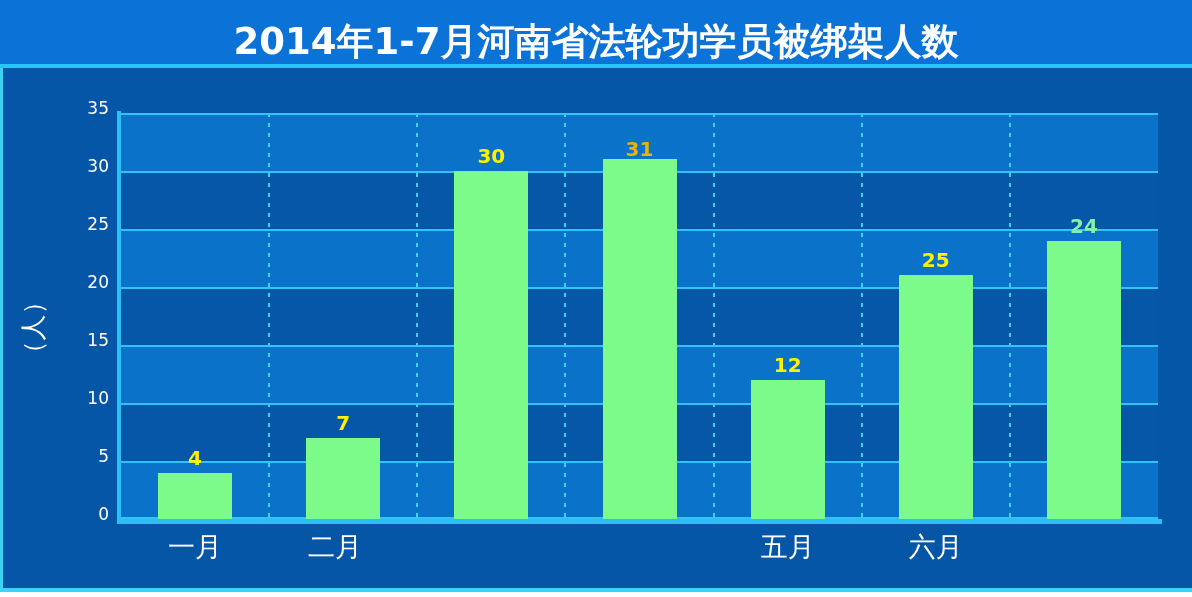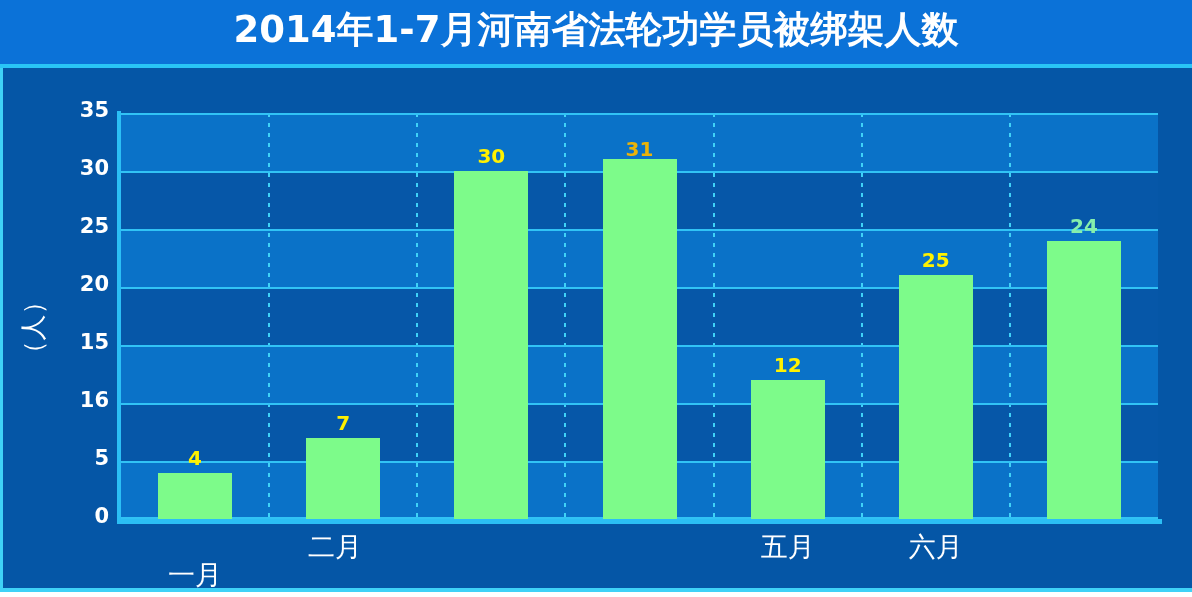--- a/index.html
+++ b/index.html
@@ -27,21 +27,21 @@
     left: 0;
     top: 0;
     width: 1192px;
     height: 64px;
     background: #0B72D8;
     box-sizing: border-box;
   }
   #title-text {
     position: absolute;
     left: 0;
-    top: 0;
+    top: 12px;
     width: 1192px;
     height: 81px;
     line-height: 60px;
     text-align: center;
     color: #ffffff;
     font-size: 37px;
     font-weight: 700;
     letter-spacing: 0px;
     white-space: nowrap;
     font-family: "DejaVu Sans", "Liberation Sans", sans-serif;
@@ -169,22 +169,22 @@
     font-family: "DejaVu Sans", "Liberation Sans", sans-serif;
   }
 
   
   .ytick {
     position: absolute;
     right: 0;
     width: 100%;
     text-align: right;
     color: #ffffff;
-    font-size: 21px;
-    font-weight: 700;
+    font-size: 17px;
+    font-weight: 400;
     line-height: 1;
     font-family: "DejaVu Sans", "Liberation Sans", sans-serif;
   }
   #y-ticks {
     position: absolute;
     left: 47px;
     top: 0;
     width: 62px;
     height: 597px;
   }
@@ -273,33 +273,33 @@
 
   <div id="y-axis-line"></div>
   <div id="x-axis-line"></div>
 
   <div id="y-ticks">
       <div class="ytick" style="top: 100px;">35</div>
       <div class="ytick" style="top: 158px;">30</div>
       <div class="ytick" style="top: 216px;">25</div>
       <div class="ytick" style="top: 274px;">20</div>
       <div class="ytick" style="top: 332px;">15</div>
-      <div class="ytick" style="top: 390px;">16</div>
+      <div class="ytick" style="top: 390px;">10</div>
       <div class="ytick" style="top: 448px;">5</div>
       <div class="ytick" style="top: 506px;">0</div>
     </div>
 
   <div id="y-axis-title">
     <span>（人）</span>
   </div>
 
 <div class="bar-value" style="left: 150.071px; width: 90px; top: 445.6px; color: rgb(255, 241, 0);">4</div>
     <div class="bar-value" style="left: 298.214px; width: 90px; top: 410.8px; color: rgb(255, 241, 0);">7</div>
     <div class="bar-value" style="left: 446.357px; width: 90px; top: 144px; color: rgb(255, 241, 0);">30</div>
     <div class="bar-value" style="left: 594.5px; width: 90px; top: 137px; color: #eab308;">31</div>
     <div class="bar-value" style="left: 742.643px; width: 90px; top: 352.8px; color: rgb(255, 241, 0);">12</div>
     <div class="bar-value" style="left: 890.786px; width: 90px; top: 248.4px; color: rgb(255, 241, 0);">25</div>
     <div class="bar-value" style="left: 1038.93px; width: 90px; top: 213.6px; color: #86efac;">24</div>
-    <div class="xlabel" style="left: 125.071px; width: 140px; margin-top: 28px;">一月</div>
+    <div class="xlabel" style="left: 125.071px; width: 140px;">一月</div>
     <div class="xlabel" style="left: 265px; width: 140px;">二月</div>
     <div class="xlabel" style="left: 717.643px; width: 140px;">五月</div>
     <div class="xlabel" style="left: 865.786px; width: 140px;">六月</div>
   </div>
 
 </body></html>

